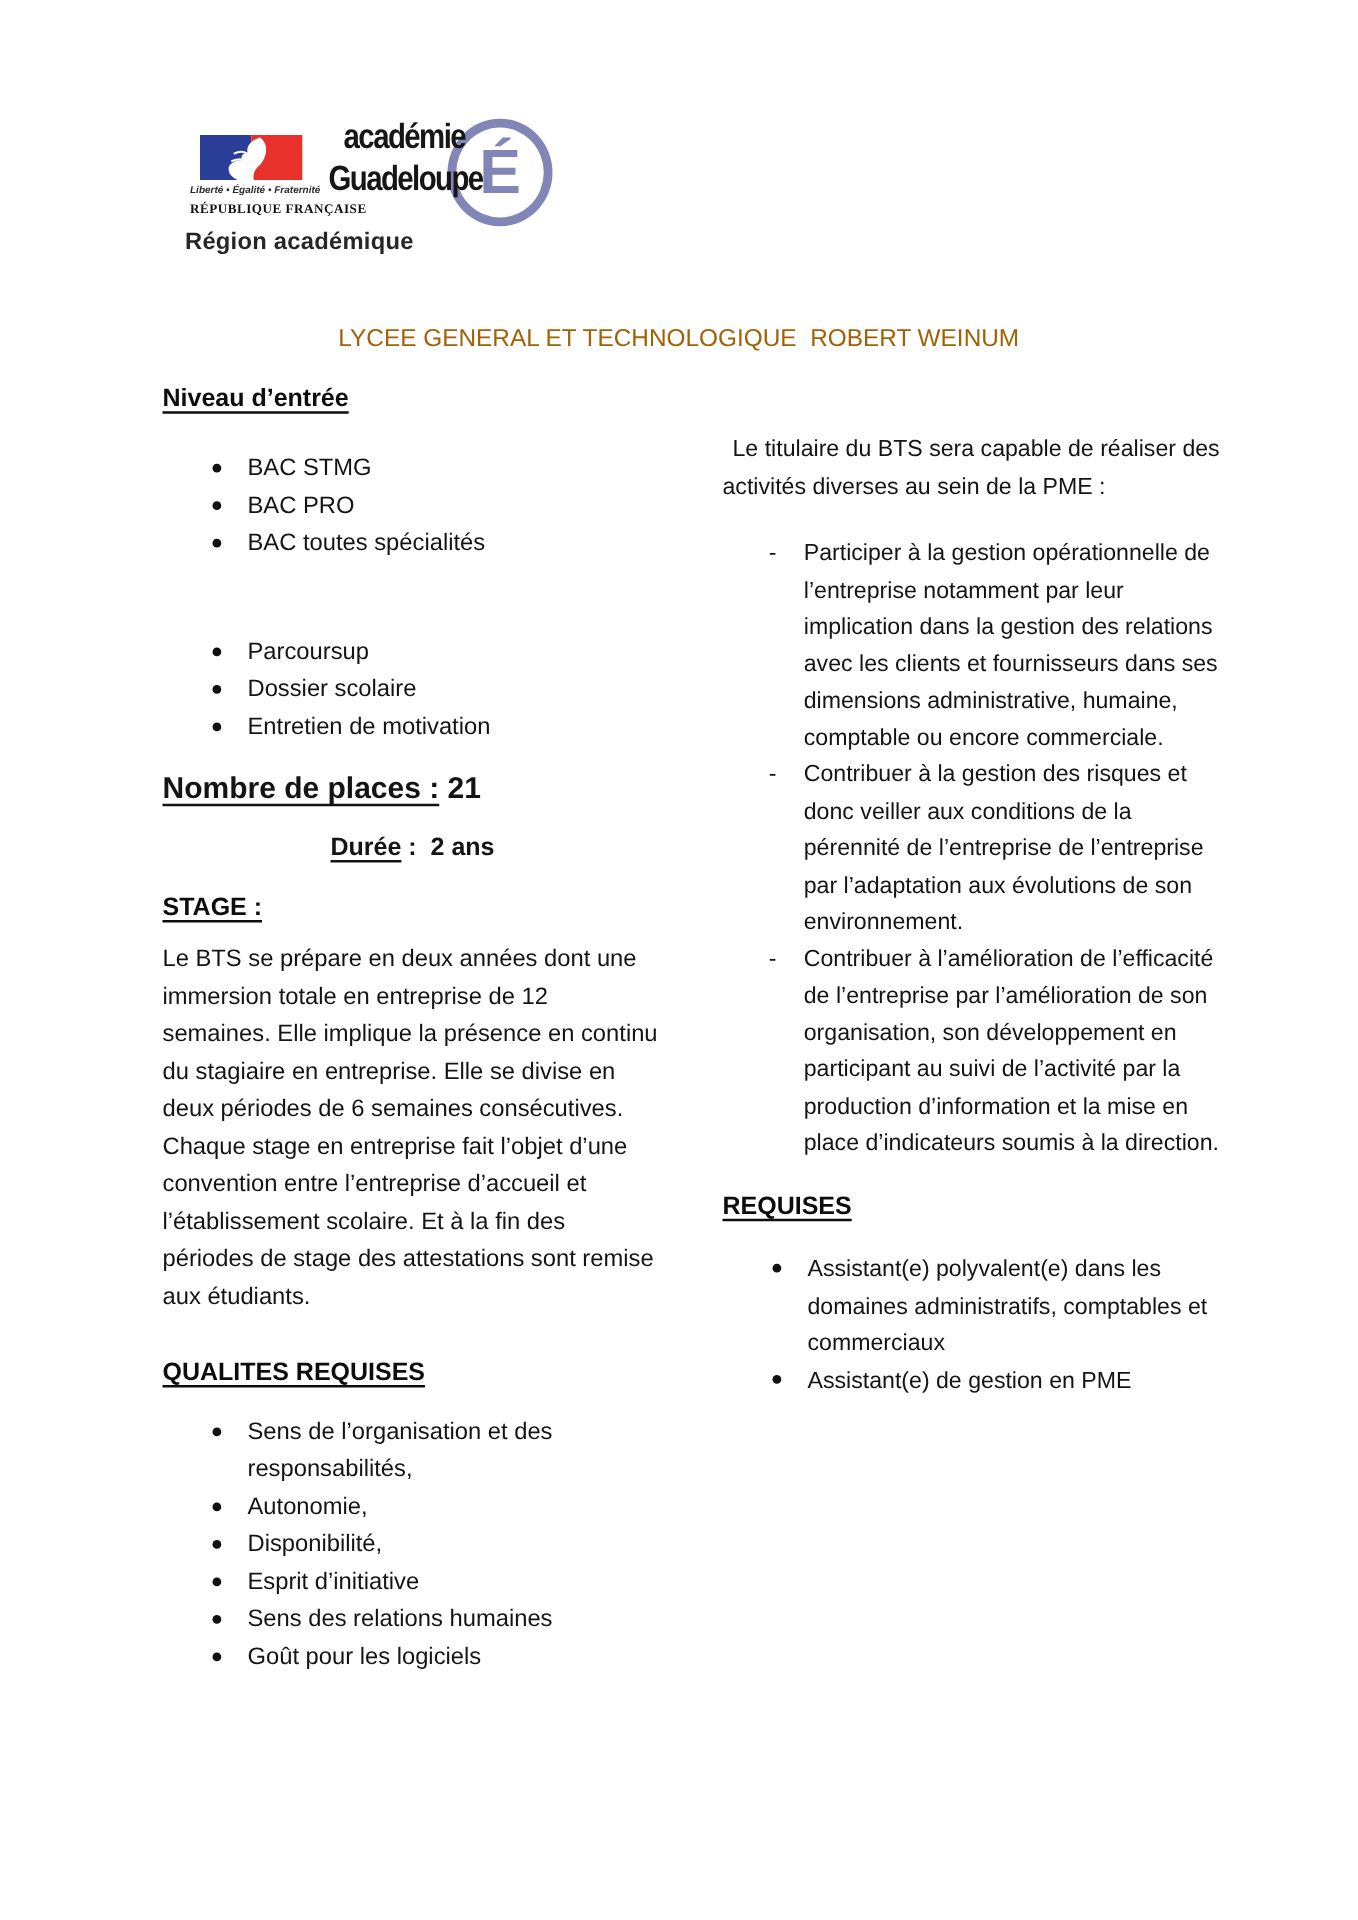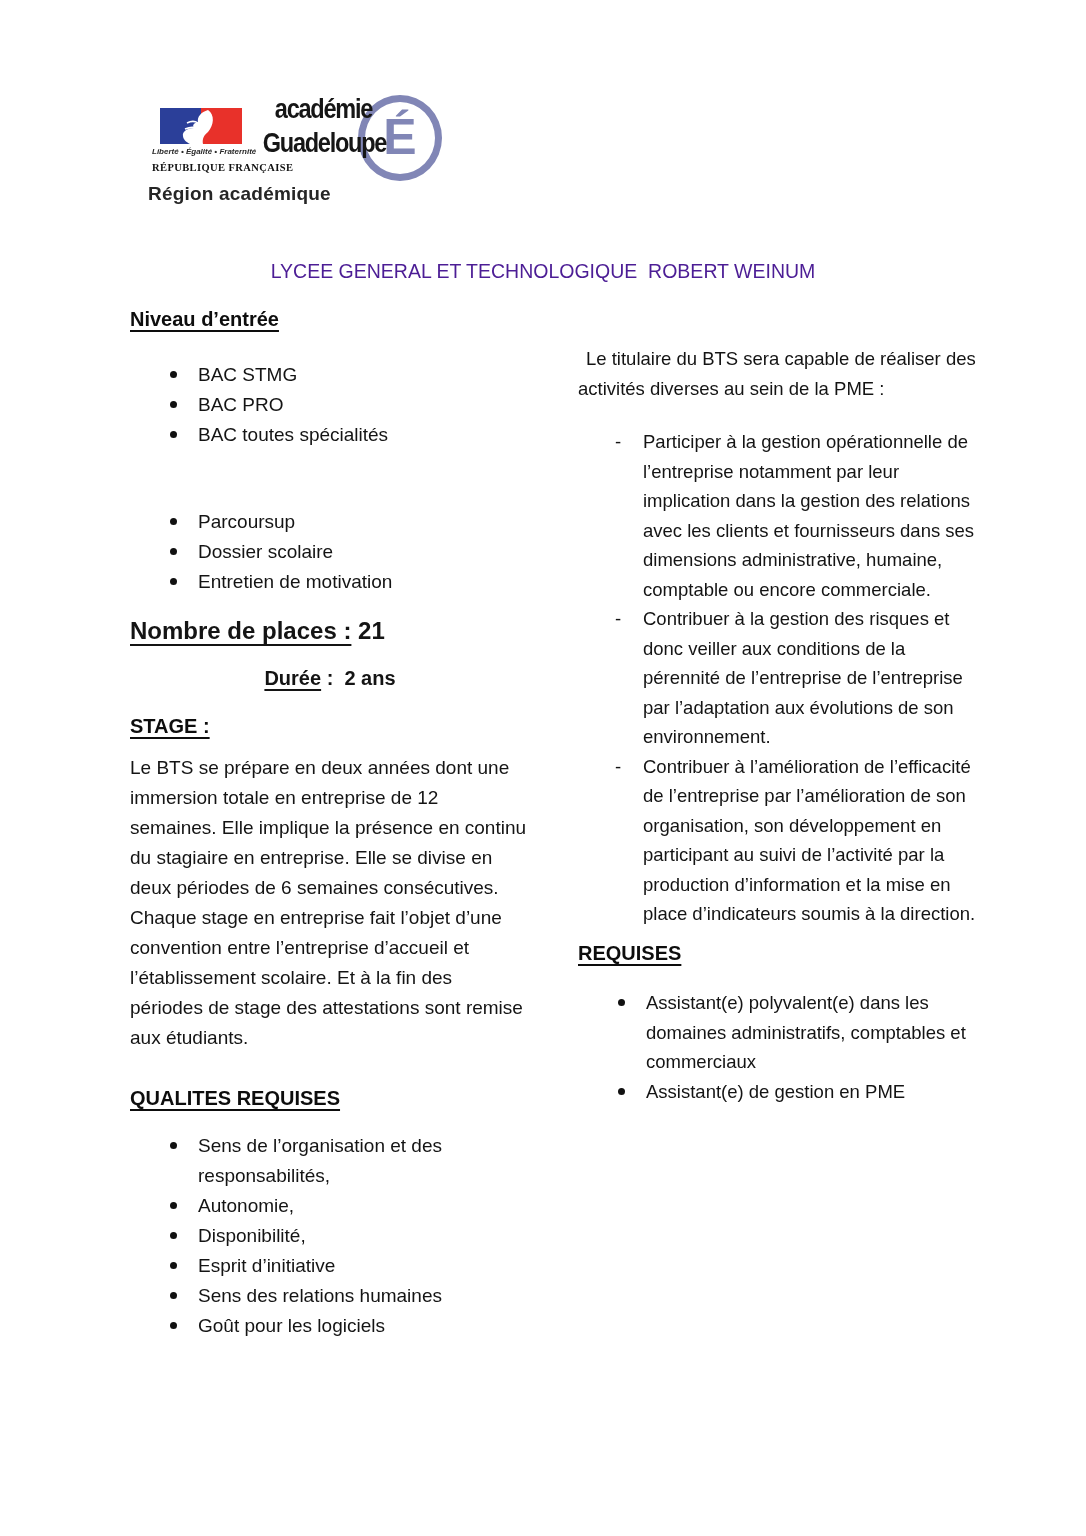--- a/index.html
+++ b/index.html
@@ -23,21 +23,21 @@
   }
   .academie-badge {
     width:70px; height:70px; border:7px solid #8186b6; border-radius:50%;
     margin-left:-14px; margin-top:7px;
     display:flex; align-items:center; justify-content:center;
     color:#8186b6; font-weight:bold; font-size:50px; line-height:1; padding-bottom:2px;
   }
   .region { position:absolute; left:148px; top:183px; font-size:19px; font-weight:bold; color:#262626; letter-spacing:.2px; }
 
   
-  .title { position:absolute; top:260px; left:0; width:100%; text-align:center; font-size:19.5px; white-space:pre; color:#4c1d95; }
+  .title { position:absolute; top:260px; left:0; width:100%; text-align:center; font-size:19.5px; white-space:pre; color:#a16207; }
 
   
   .col-left  { position:absolute; left:130px; top:304px; width:400px; font-size:19px; line-height:30px; }
   .col-right { position:absolute; left:578px; top:344px; width:400px; font-size:18.5px; line-height:29.5px; }
 
   .h { font-size:20px; font-weight:bold; color:#0d0d0d; }
   .ul2 { text-decoration:underline; text-decoration-thickness:2px; text-underline-offset:4px; }
 
   
   ul { list-style:none; margin:0; padding:0; }
@@ -55,21 +55,21 @@
   .admission-l{ margin-bottom:18px; }
   .places     { font-size:24px; font-weight:bold; margin:0 0 16px 0; line-height:32px; }
   .places .ul2{ text-underline-offset:5px; }
   .duree      { font-size:20px; font-weight:bold; margin:0 0 18px 0;text-align:center; }
   .stage-h    { margin:0 0 12px 0; }
   .stage-p    { margin:0 0 30px 0; }
   .qualites-h { margin:0 0 18px 0; }
 
   
   .intro      { margin:0 0 24px 0; text-indent:8px; }
-  .missions-l { margin-bottom:10px; }
+  .missions-l { margin-bottom:22px; }
   .metiers-h  { margin:0 0 20px 0; }
 
   .pre { white-space:pre-wrap; }
 </style>
 </head>
 <body>
 
 <div class="page">
 
   <div class="gov-logo">

